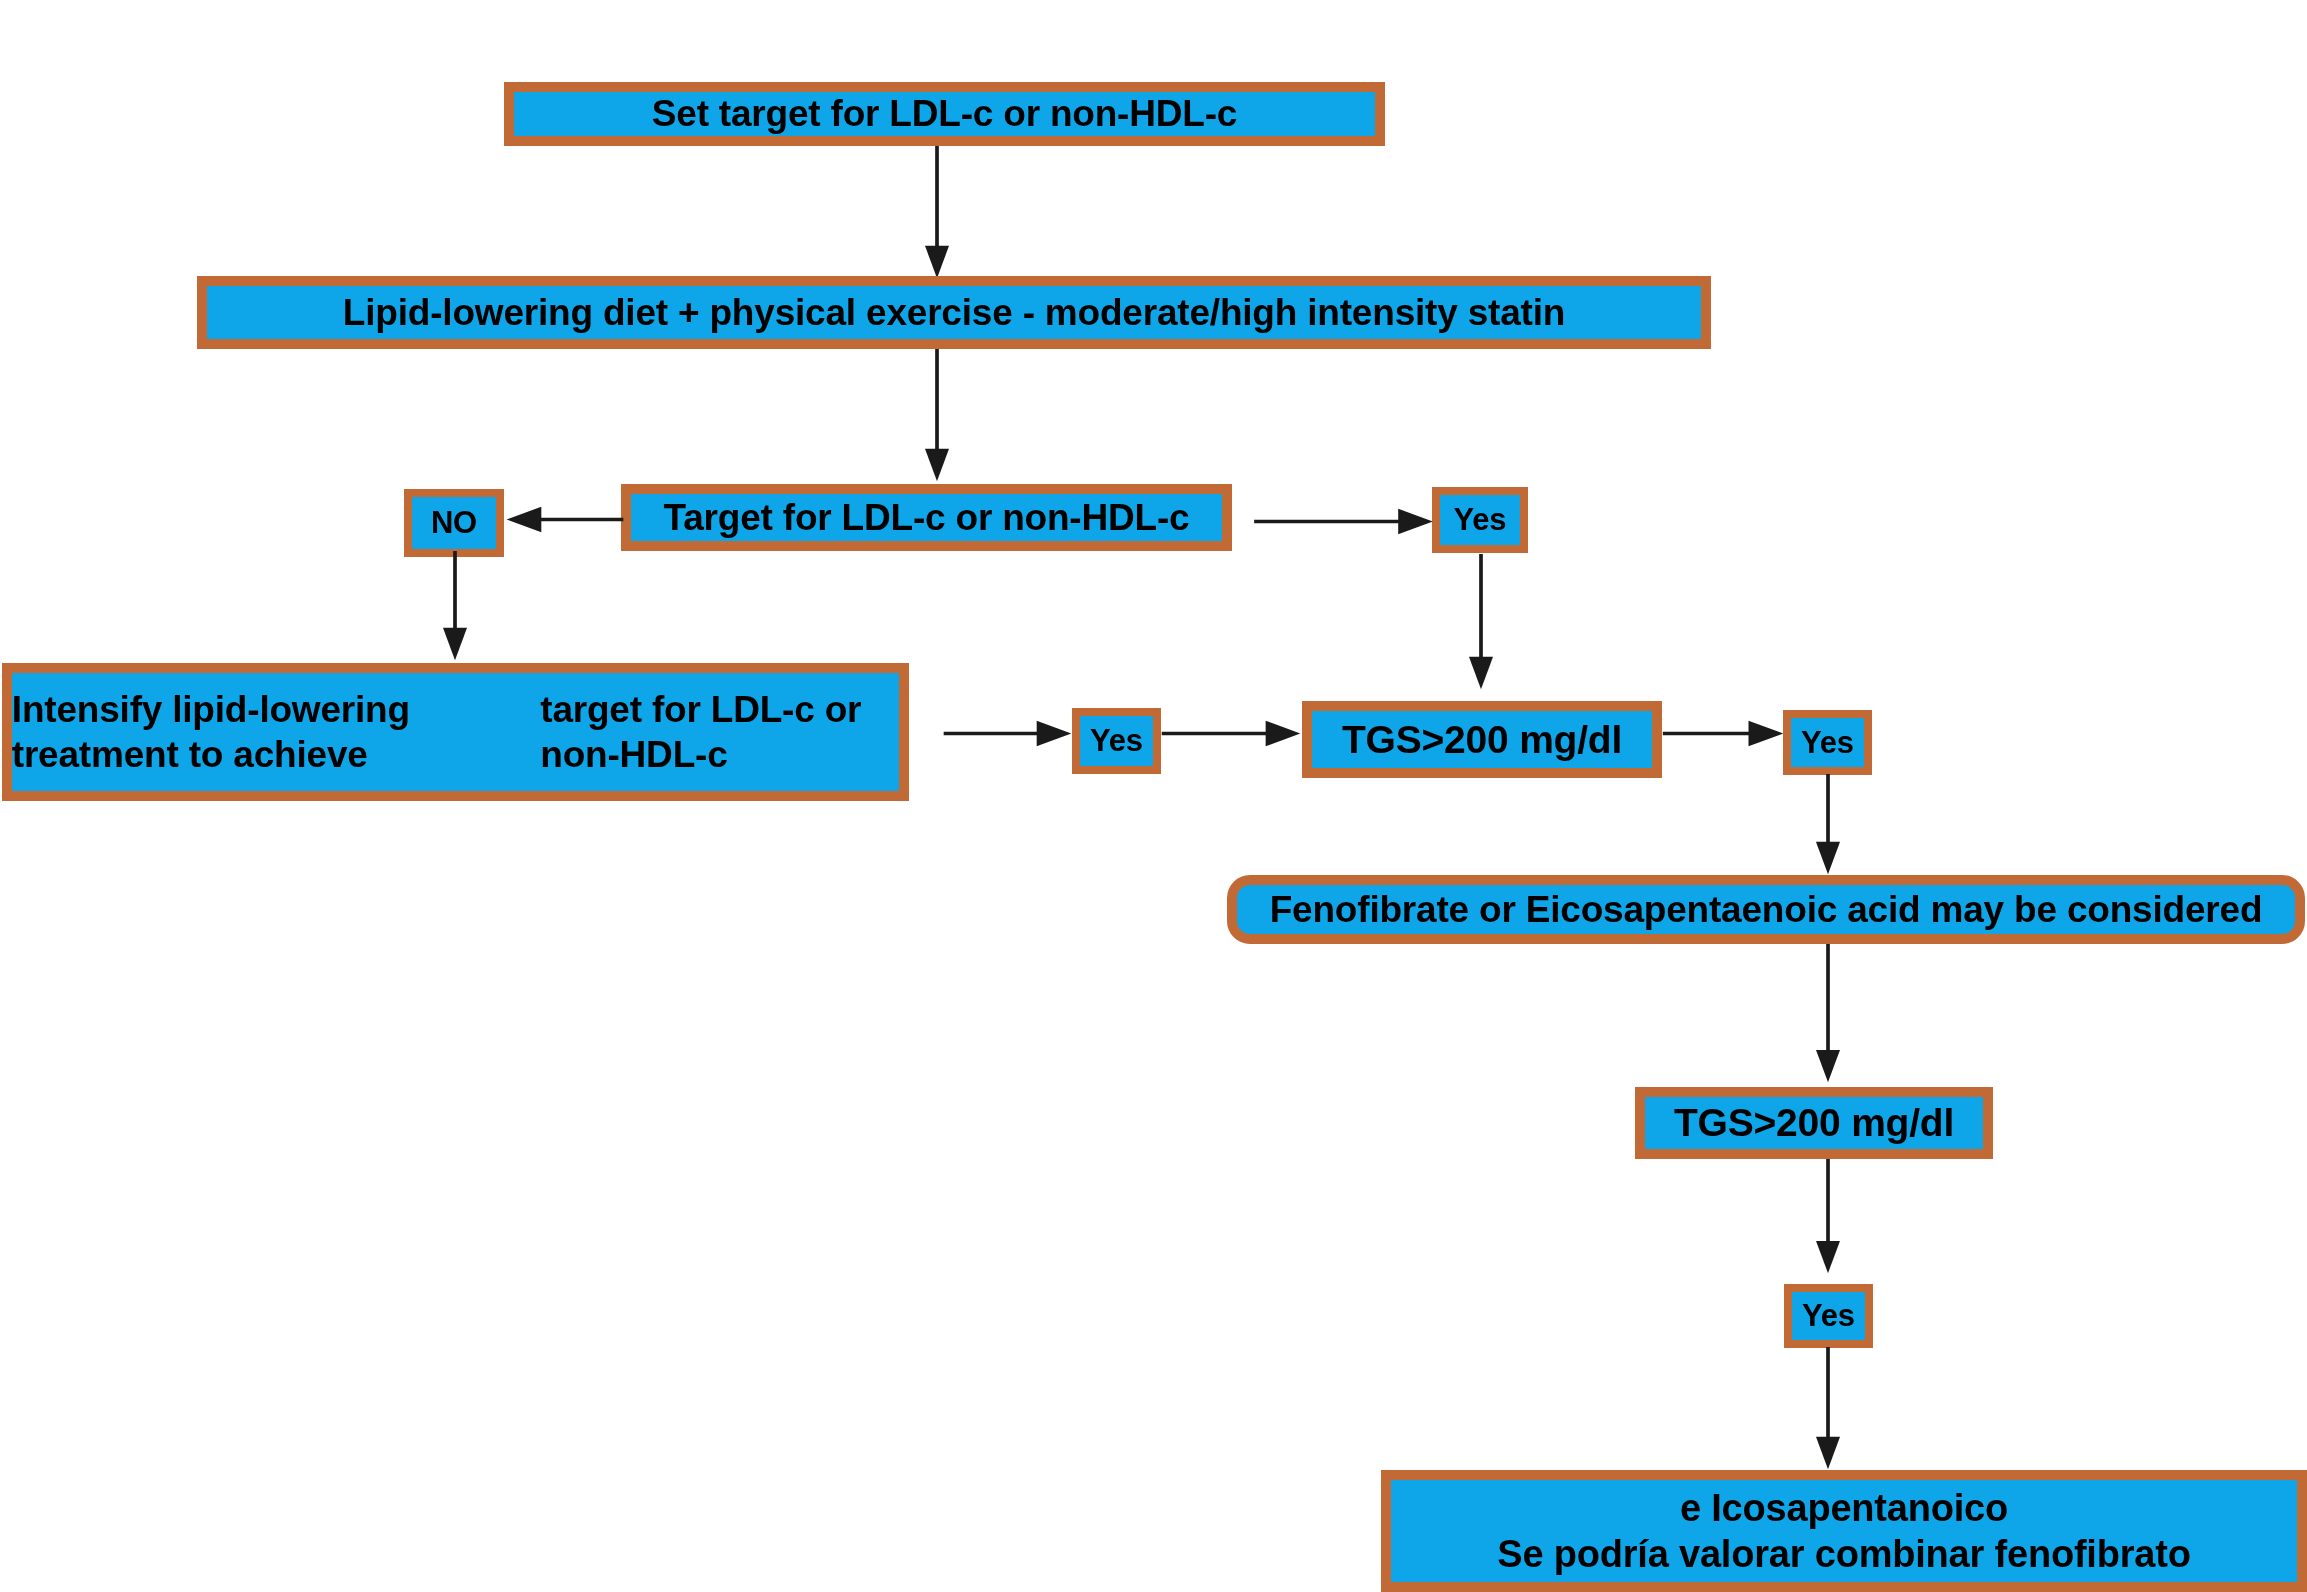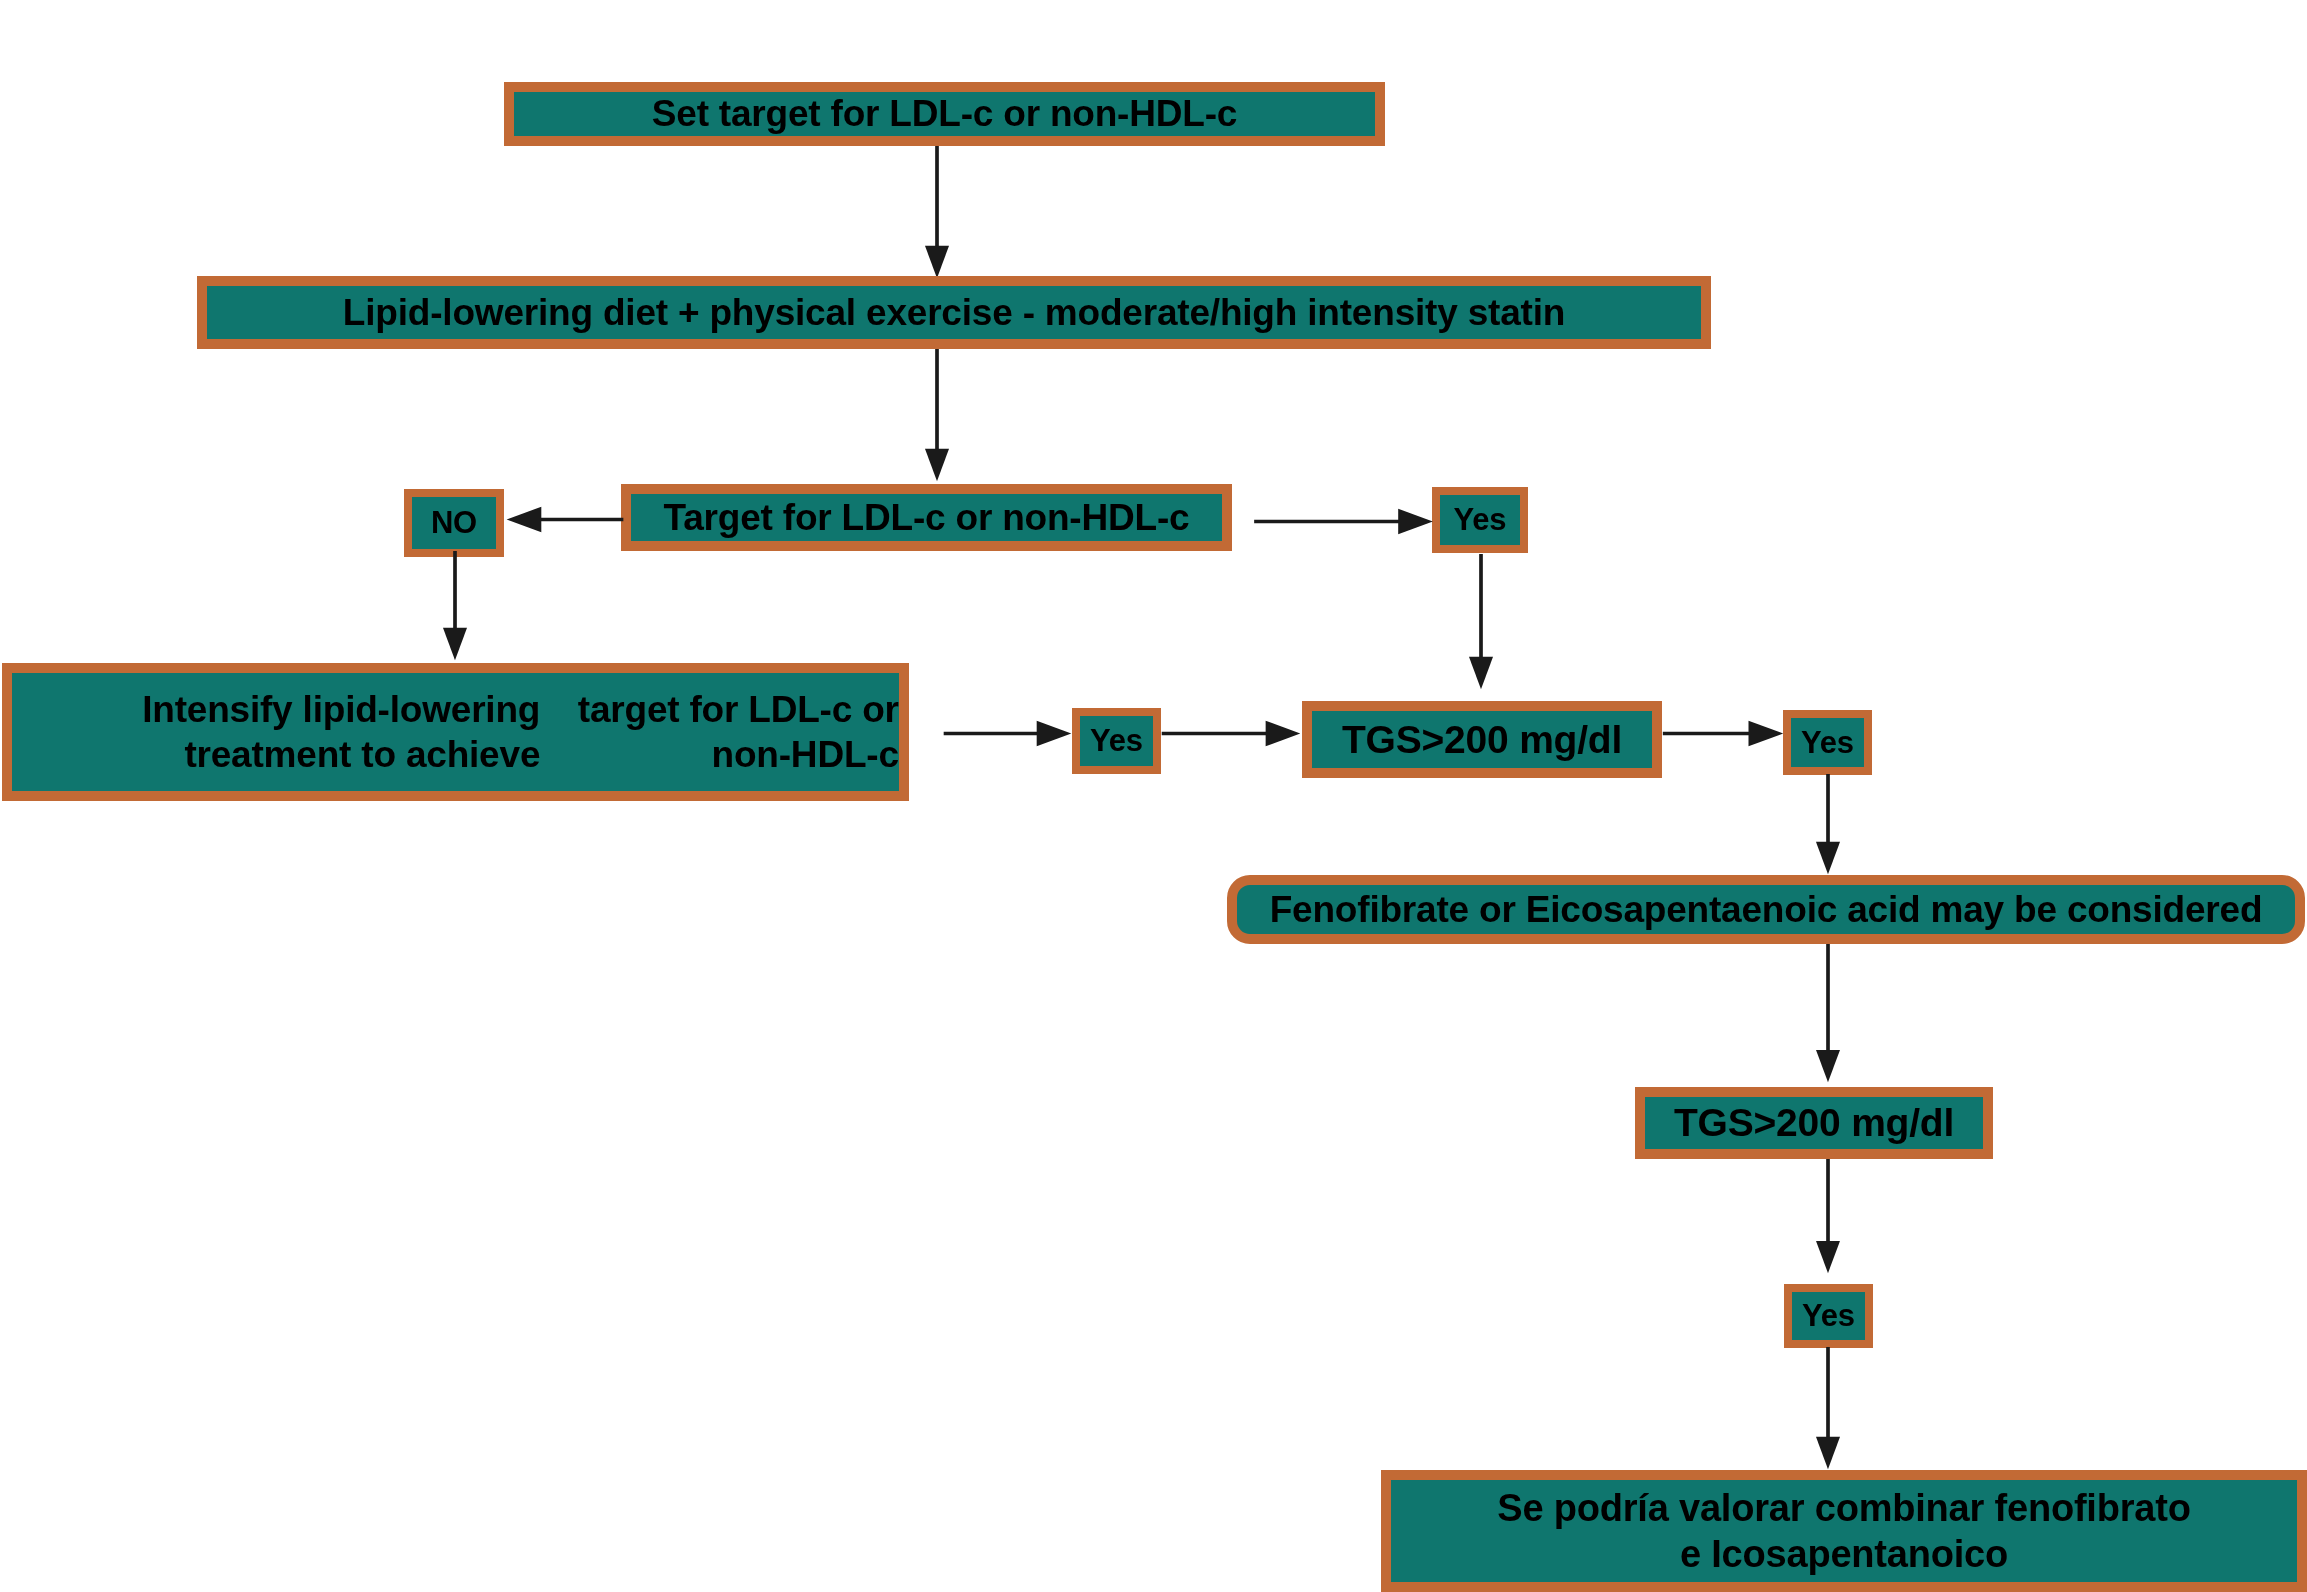--- a/index.html
+++ b/index.html
@@ -13,26 +13,26 @@
   #canvas {
     position: relative;
     width: 2307px;
     height: 1592px;
     background: #ffffff;
     overflow: hidden;
   }
   .node {
     position: absolute;
     box-sizing: border-box;
-    background: #0f766e;
+    background: #0ea5e9;
     border: 10px solid #C26A35;
     display: flex;
     align-items: center;
     justify-content: center;
-    text-align: right;
+    text-align: left;
     color: #000000;
     font-weight: bold;
     line-height: 1.22;
     letter-spacing: -0.2px;
   }
   .node.small {
     border-width: 8.3px;
   }
   .title {
     position: absolute;
@@ -166,18 +166,18 @@
   <div class="node small" style="left:1784px; top:1284px; width:89px; height:64px; font-size:31px;">
     <span>Yes</span>
   </div>
 
   <svg class="edge" style="left:1814px; top:1347px; width:28px; height:124px;" viewBox="0 0 30 134">
     <line x1="15" y1="0" x2="15" y2="107"></line>
     <polygon points="15,132 2,97 28,97"></polygon>
   </svg>
 
   <div class="node" style="left:1381px; top:1470px; width:926px; height:122px; font-size:38px; flex-direction:column;">
+    <span>e Icosapentanoico</span>
     <span>Se podría valorar combinar fenofibrato</span>
-    <span>e Icosapentanoico</span>
   </div>
 
 </div>
 
 
 </body></html>

